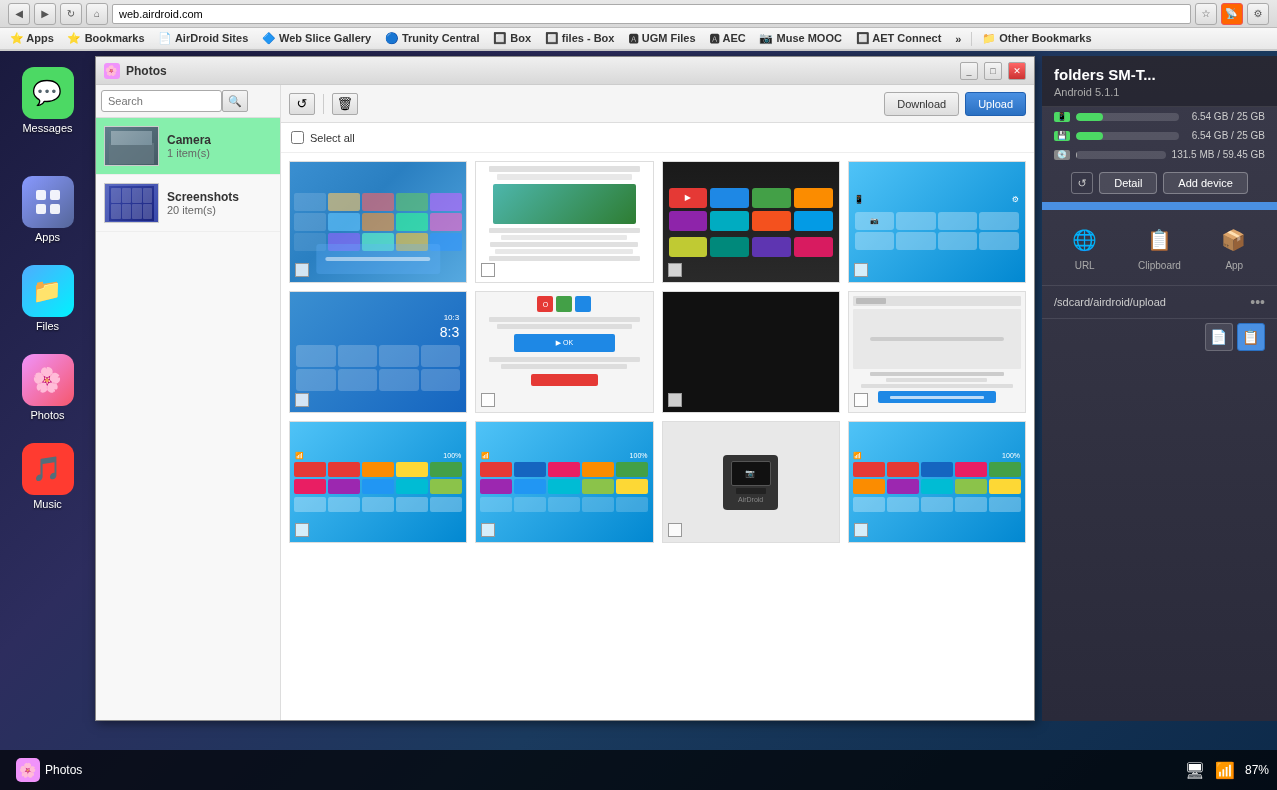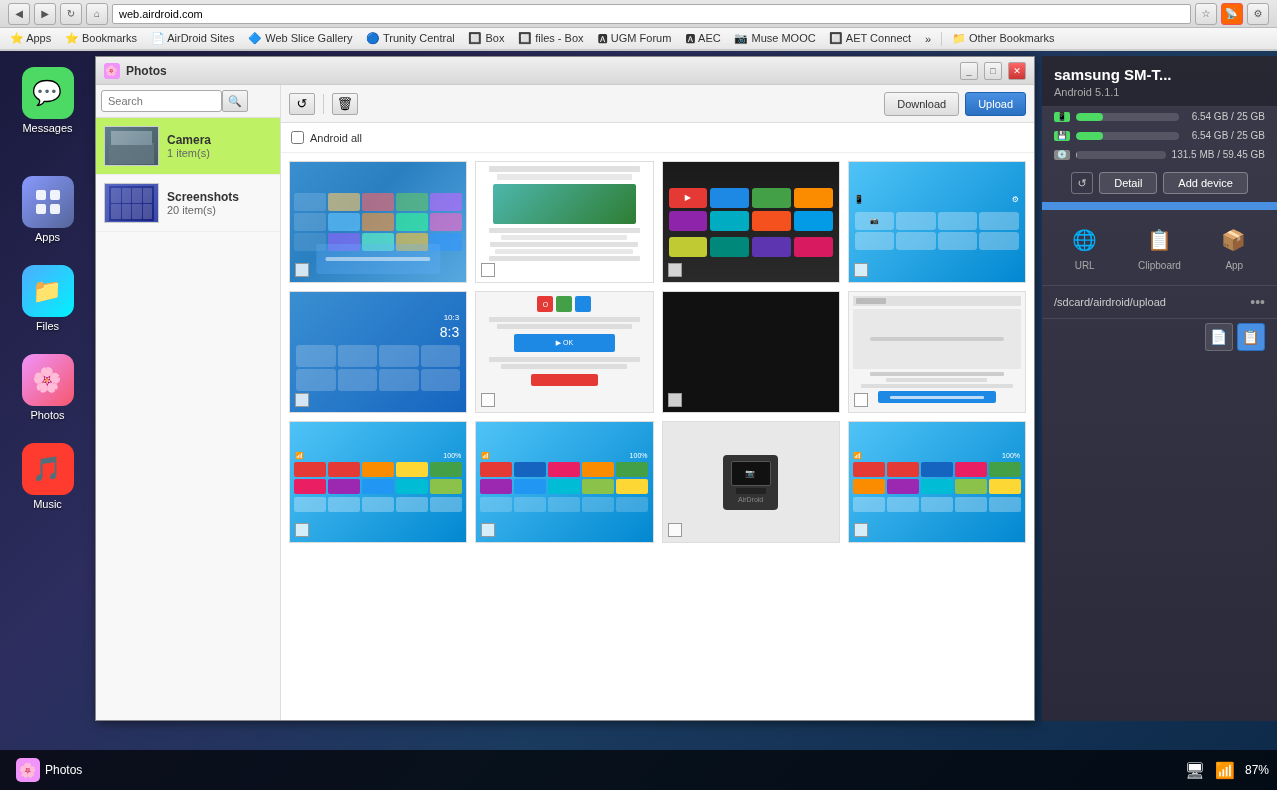--- a/index.html
+++ b/index.html
@@ -62,20 +62,21 @@
       border-bottom: 1px solid #ccc;
       gap: 2px;
     }
 
     .toolbar-item {
       font-size: 11px;
       padding: 2px 6px;
       cursor: pointer;
       white-space: nowrap;
       color: #333;
+      font-weight: bold;
     }
 
     .toolbar-separator {
       width: 1px; height: 14px;
       background: #ccc;
       margin: 0 2px;
     }
 
     
     .desktop {
@@ -194,21 +195,21 @@
     }
 
     .album-item {
       display: flex;
       align-items: center;
       padding: 8px 8px;
       cursor: pointer;
       border-bottom: 1px solid #eee;
       gap: 8px;
     }
-    .album-item.selected { background: #bef264; }
+    .album-item.selected { background: #86efac; }
 
     .album-thumb {
       width: 55px; height: 40px;
       object-fit: cover;
       border: 1px solid #ccc;
       background: #ddd;
       flex-shrink: 0;
     }
 
     .album-info { flex: 1; }
@@ -583,21 +584,21 @@
   </div>
 
   <div class="browser-toolbar">
     <span class="toolbar-item">⭐ <span>Apps</span></span>
     <span class="toolbar-item">⭐ <span>Bookmarks</span></span>
     <span class="toolbar-item">📄 <span>AirDroid Sites</span></span>
     <span class="toolbar-item">🔷 <span>Web Slice Gallery</span></span>
     <span class="toolbar-item">🔵 <span>Trunity Central</span></span>
     <span class="toolbar-item">🔲 <span>Box</span></span>
     <span class="toolbar-item">🔲 <span>files - Box</span></span>
-    <span class="toolbar-item">🅰 <span>UGM Forum</span></span>
+    <span class="toolbar-item">🅰 <span>UGM Files</span></span>
     <span class="toolbar-item">🅰 <span>AEC</span></span>
     <span class="toolbar-item">📷 <span>Muse MOOC</span></span>
     <span class="toolbar-item">🔲 <span>AET Connect</span></span>
     <span class="toolbar-item">»</span>
     <span class="toolbar-separator"></span>
     <span class="toolbar-item">📁 <span>Other Bookmarks</span></span>
   </div>
 </div>
 
 <div class="desktop">
@@ -694,21 +695,21 @@
           <div class="icon-btn" title="Refresh">↺</div>
           <div class="toolbar-sep"></div>
           <div class="icon-btn" title="Delete">🗑</div>
           <div class="spacer"></div>
           <button class="download-btn">Download</button>
           <button class="upload-btn">Upload</button>
         </div>
 
         <div class="select-row">
           <input type="checkbox" style="cursor: pointer;">
-          <span class="select-label">Android all</span>
+          <span class="select-label">Select all</span>
         </div>
 
         <div class="photo-grid">
 
           <div class="photo-item">
             <div class="photo-inner ss-android-home">
               <div style="display:grid;grid-template-columns:repeat(5,1fr);gap:2px;padding:4px;width:100%;">
                 <div style="background:rgba(255,255,255,0.15);height:18px;border-radius:2px;"></div>
                 <div style="background:rgba(255,200,100,0.6);height:18px;border-radius:2px;"></div>
                 <div style="background:rgba(255,100,100,0.6);height:18px;border-radius:2px;"></div>
@@ -946,21 +947,21 @@
             </div>
             <div class="photo-checkbox"></div>
           </div>
         </div>
       </div>
     </div>
   </div>
 
   <div class="device-panel">
     <div class="device-header">
-      <div class="device-name">samsung SM-T...</div>
+      <div class="device-name">folders SM-T...</div>
       <div class="device-os">Android 5.1.1</div>
     </div>
 
     <div class="storage-row">
       <div class="storage-icon" style="background:#4cd964;">📱</div>
       <div class="storage-bar-wrap">
         <div class="storage-bar" style="width:26%;background:#4cd964;"></div>
       </div>
       <span class="storage-text">6.54 GB / 25 GB</span>
     </div>

